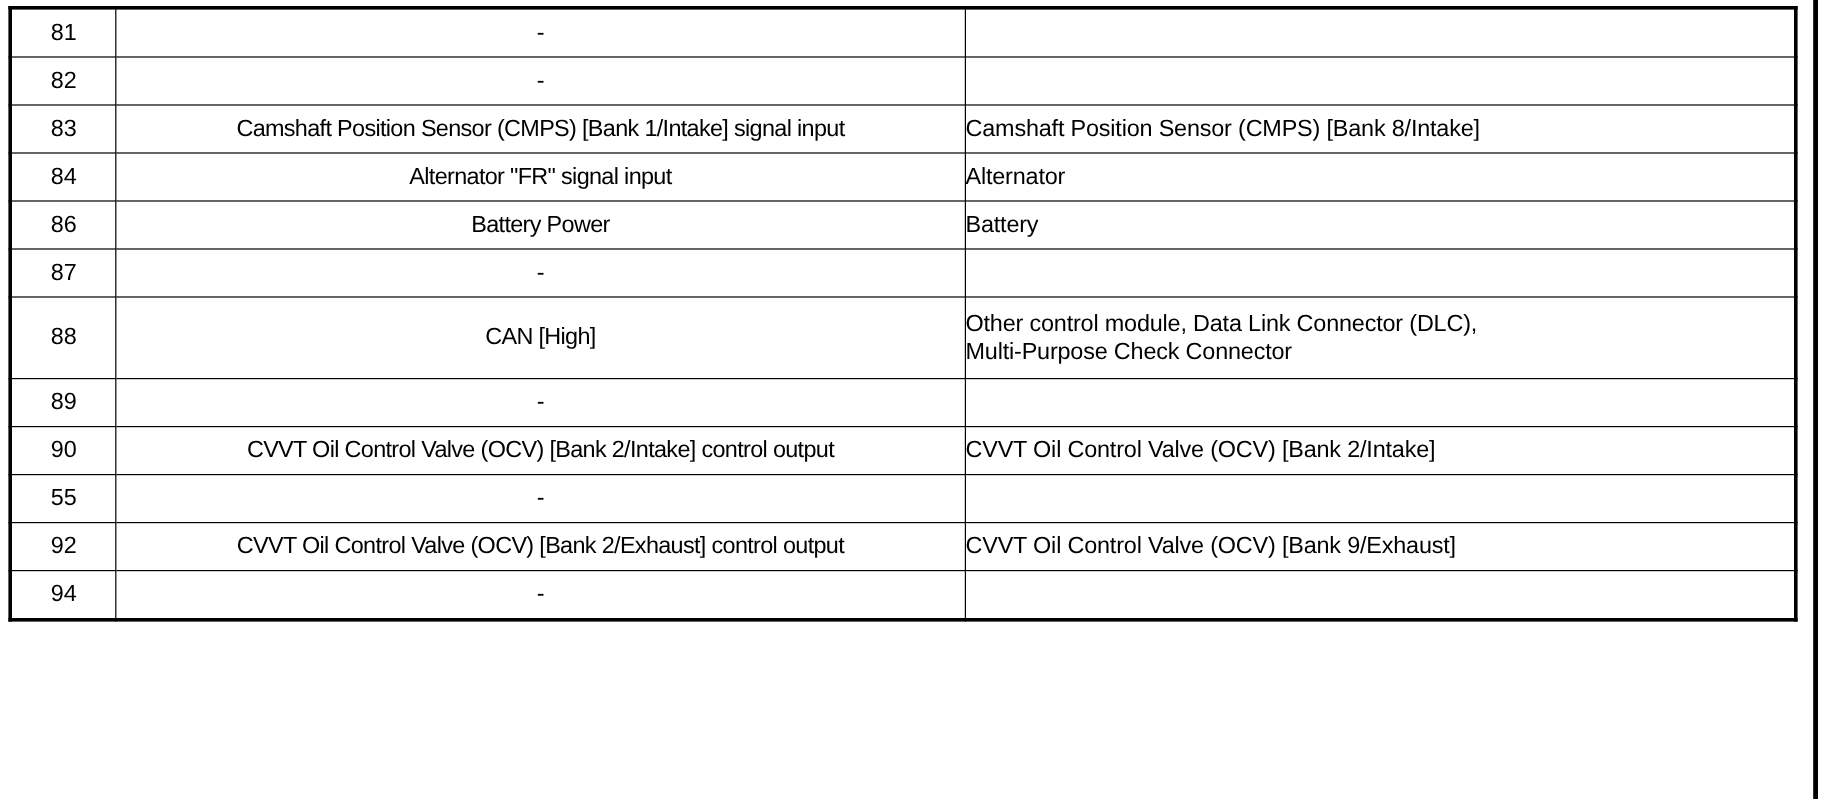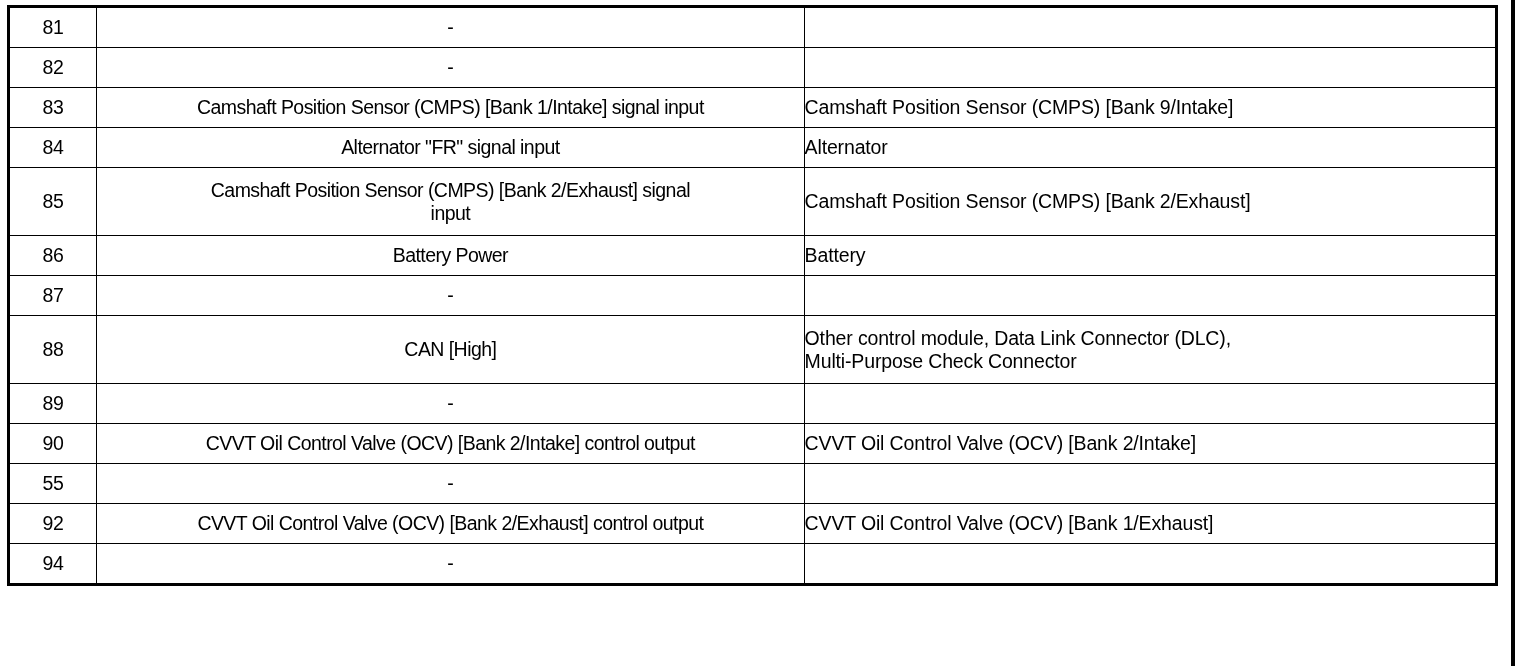--- a/index.html
+++ b/index.html
@@ -142,44 +142,32 @@
           </td>
         </tr>
         <tr class="h-short">
           <td class="pin-cell">
             <span class="cell-text">83</span>
           </td>
           <td class="desc-cell">
             <span class="cell-text tight">Camshaft Position Sensor (CMPS) [Bank 1/Intake] signal input</span>
           </td>
           <td class="conn-cell">
-            <span class="cell-text">Camshaft Position Sensor (CMPS) [Bank 9/Intake]</span>
+            <span class="cell-text">Camshaft Position Sensor (CMPS) [Bank 8/Intake]</span>
           </td>
         </tr>
         <tr class="h-short">
           <td class="pin-cell">
             <span class="cell-text">84</span>
           </td>
           <td class="desc-cell">
             <span class="cell-text tight">Alternator "FR" signal input</span>
           </td>
           <td class="conn-cell">
             <span class="cell-text">Alternator</span>
-          </td>
-        </tr>
-        <tr class="h-tall">
-          <td class="pin-cell">
-            <span class="cell-text">85</span>
-          </td>
-          <td class="desc-cell two-line">
-            <span class="cell-text tight">Camshaft Position Sensor (CMPS) [Bank 2/Exhaust] signal
-input</span>
-          </td>
-          <td class="conn-cell">
-            <span class="cell-text">Camshaft Position Sensor (CMPS) [Bank 2/Exhaust]</span>
           </td>
         </tr>
         <tr class="h-short">
           <td class="pin-cell">
             <span class="cell-text">86</span>
           </td>
           <td class="desc-cell">
             <span class="cell-text tight">Battery Power</span>
           </td>
           <td class="conn-cell">
@@ -243,21 +231,21 @@
           </td>
         </tr>
         <tr class="h-short">
           <td class="pin-cell">
             <span class="cell-text">92</span>
           </td>
           <td class="desc-cell">
             <span class="cell-text tight">CVVT Oil Control Valve (OCV) [Bank 2/Exhaust] control output</span>
           </td>
           <td class="conn-cell">
-            <span class="cell-text">CVVT Oil Control Valve (OCV) [Bank 1/Exhaust]</span>
+            <span class="cell-text">CVVT Oil Control Valve (OCV) [Bank 9/Exhaust]</span>
           </td>
         </tr>
         <tr class="h-short">
           <td class="pin-cell">
             <span class="cell-text">94</span>
           </td>
           <td class="desc-cell dash">
             <span class="cell-text">-</span>
           </td>
           <td class="conn-cell empty">

